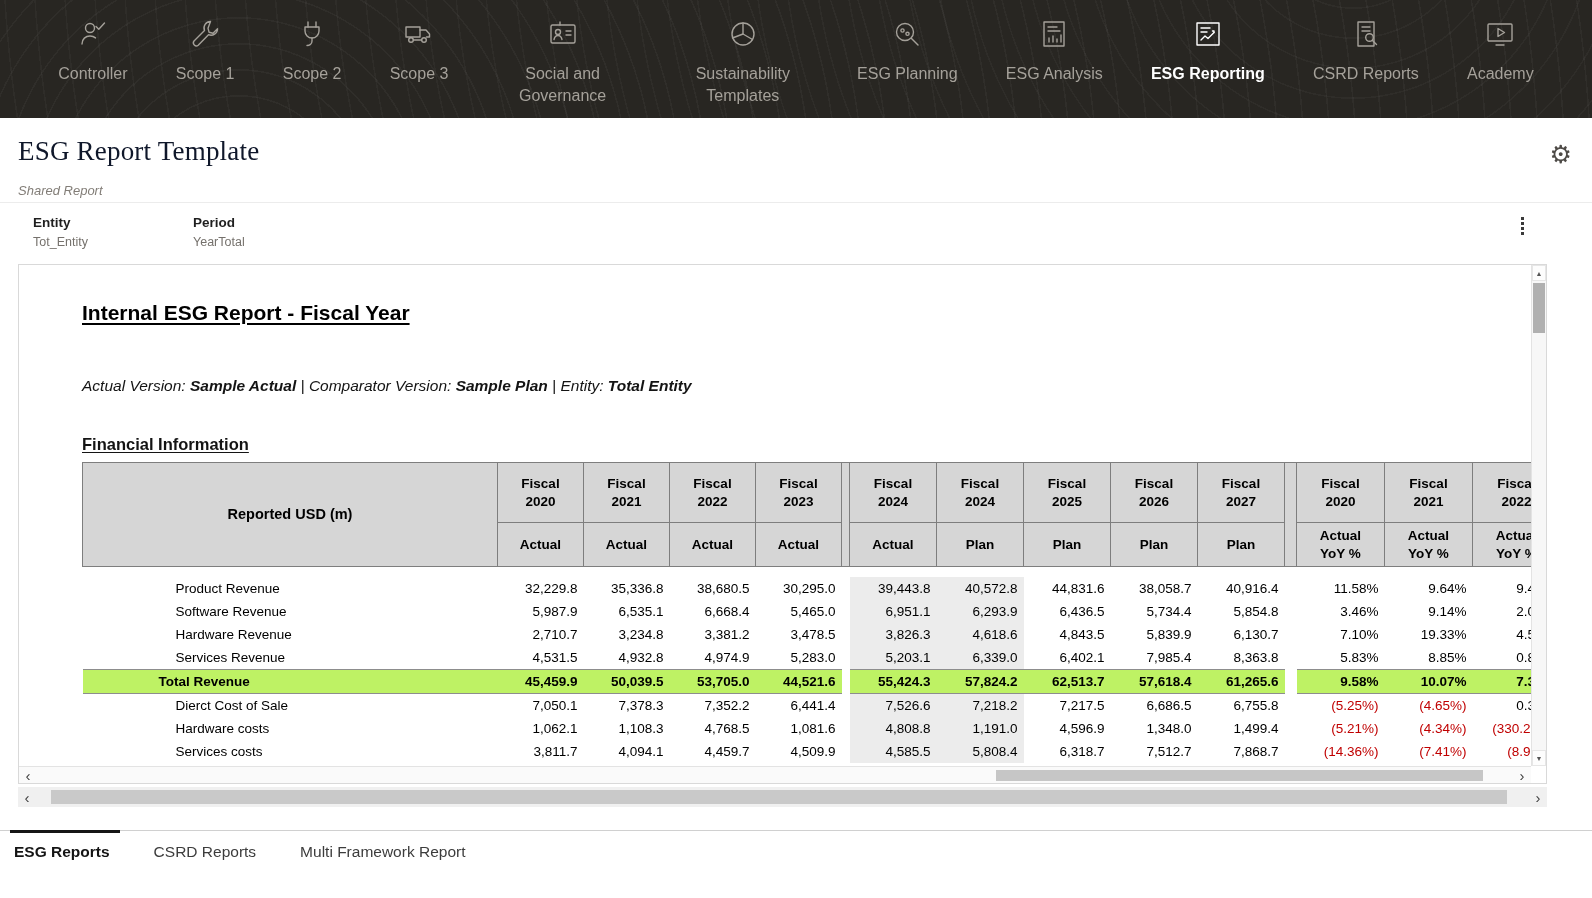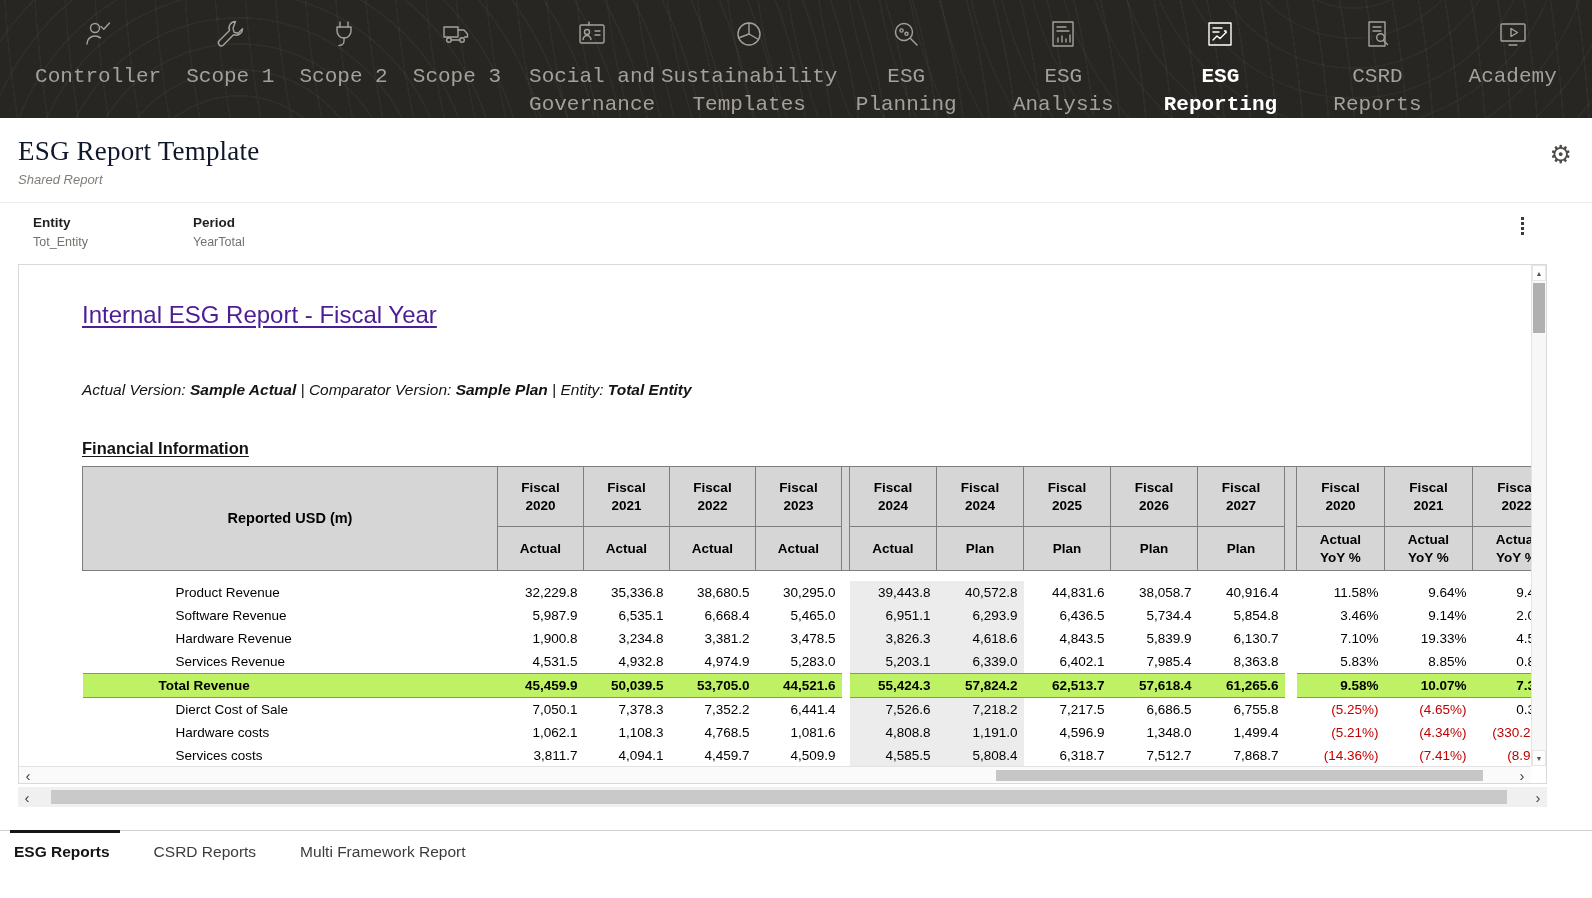--- a/index.html
+++ b/index.html
@@ -12,46 +12,46 @@
     background-image:
       repeating-radial-gradient(circle at 15% 170%, rgba(255,255,255,0.035) 0 1.5px, transparent 1.5px 26px),
       repeating-radial-gradient(circle at 85% -70%, rgba(255,255,255,0.03) 0 1.5px, transparent 1.5px 30px);
     display:flex; justify-content:space-evenly; align-items:flex-start;
     padding:10px 10px 0 10px;
   }
   .nav-item { display:flex; flex-direction:column; align-items:center; gap:5px;
     color:#a5a19a; cursor:pointer; max-width:132px; text-align:center; }
   .nav-item .icon { width:48px; height:48px; display:flex; align-items:center; justify-content:center; }
   .nav-item .icon svg { stroke:currentColor; fill:none; stroke-width:1.4; stroke-linecap:round; stroke-linejoin:round; }
-  .nav-item .label { font-size:21px; line-height:1.35;font-family:Liberation Mono, monospace; }
+  .nav-item .label { font-size:16px; line-height:1.35; }
   .nav-item.active { color:#ffffff; }
   .nav-item.active .label { font-weight:bold; }
 
   
   .page-header { display:flex; justify-content:space-between; align-items:flex-start;
     padding:18px 20px 12px 18px; border-bottom:1px solid #ececec; height:85px; }
   .page-title { font-family:"Liberation Serif", serif; font-size:27px; font-weight:normal;
     color:#0f172a; letter-spacing:0.2px; }
-  .page-subtitle { font-size:13px; font-style:italic; color:#827d77; margin-top:5px; }
+  .page-subtitle { font-size:13px; font-style:italic; color:#827d77; margin-top:16px; }
   .gear { font-size:25px; color:#4e4b47; line-height:1; cursor:pointer; margin-top:6px; }
 
   
   .pov-bar { position:relative; display:flex; padding:12px 37px 12px 33px; height:61px; }
   .pov-item { width:160px; cursor:pointer; }
   .pov-label { font-size:13.5px; font-weight:bold; color:#1f1f1f; }
   .pov-value { font-size:12.5px; color:#75716c; margin-top:5px; }
   .pov-menu { position:absolute; right:66px; top:12px; display:flex; flex-direction:column; gap:2px;
     padding:2px; cursor:pointer; }
   .pov-menu i { width:3px; height:3px; background:#3a3a3a; display:block; }
 
   
   .report-frame { position:relative; margin:0 45px 0 18px; height:520px; border:1px solid #d9d9d9; background:#fff; }
   .report-content { position:absolute; left:0; top:0; right:15px; bottom:17px; overflow:hidden;
     padding:36px 0 0 63px; }
-  .report-title { font-size:24px; font-weight:normal; color:#4c1d95; text-decoration:underline;
+  .report-title { font-size:21px; font-weight:bold; color:#000000; text-decoration:underline;
     text-underline-offset:3px; margin-bottom:52px; }
   .report-meta { font-size:15.5px; font-style:italic; color:#141414; margin-bottom:40px; }
   .report-meta b { font-weight:bold; }
   .section-title { font-size:16.5px; font-weight:bold; color:#141414; text-decoration:underline;
     text-underline-offset:2px; margin-bottom:8px; }
 
   
   table.report { border-collapse:collapse; table-layout:fixed; width:1478px; font-size:13.5px; color:#000; }
   table.report th { background:#d6d6d6; border:1px solid #7e7e7e; font-weight:bold; line-height:1.3; }
   th.corner { font-size:14.5px; text-align:center; vertical-align:middle; }
@@ -333,21 +333,21 @@
             <td class="num">6,436.5</td>
             <td class="num">5,734.4</td>
             <td class="num">5,854.8</td>
             <td class="gapd"></td>
             <td class="num">3.46%</td>
             <td class="num">9.14%</td>
             <td class="num">2.04%</td>
           </tr>
           <tr class="">
             <td class="rlabel">Hardware Revenue</td>
-            <td class="num">1,900.8</td>
+            <td class="num">2,710.7</td>
             <td class="num">3,234.8</td>
             <td class="num">3,381.2</td>
             <td class="num">3,478.5</td>
             <td class="gapd"></td>
             <td class="num shade">3,826.3</td>
             <td class="num shade">4,618.6</td>
             <td class="num">4,843.5</td>
             <td class="num">5,839.9</td>
             <td class="num">6,130.7</td>
             <td class="gapd"></td>

